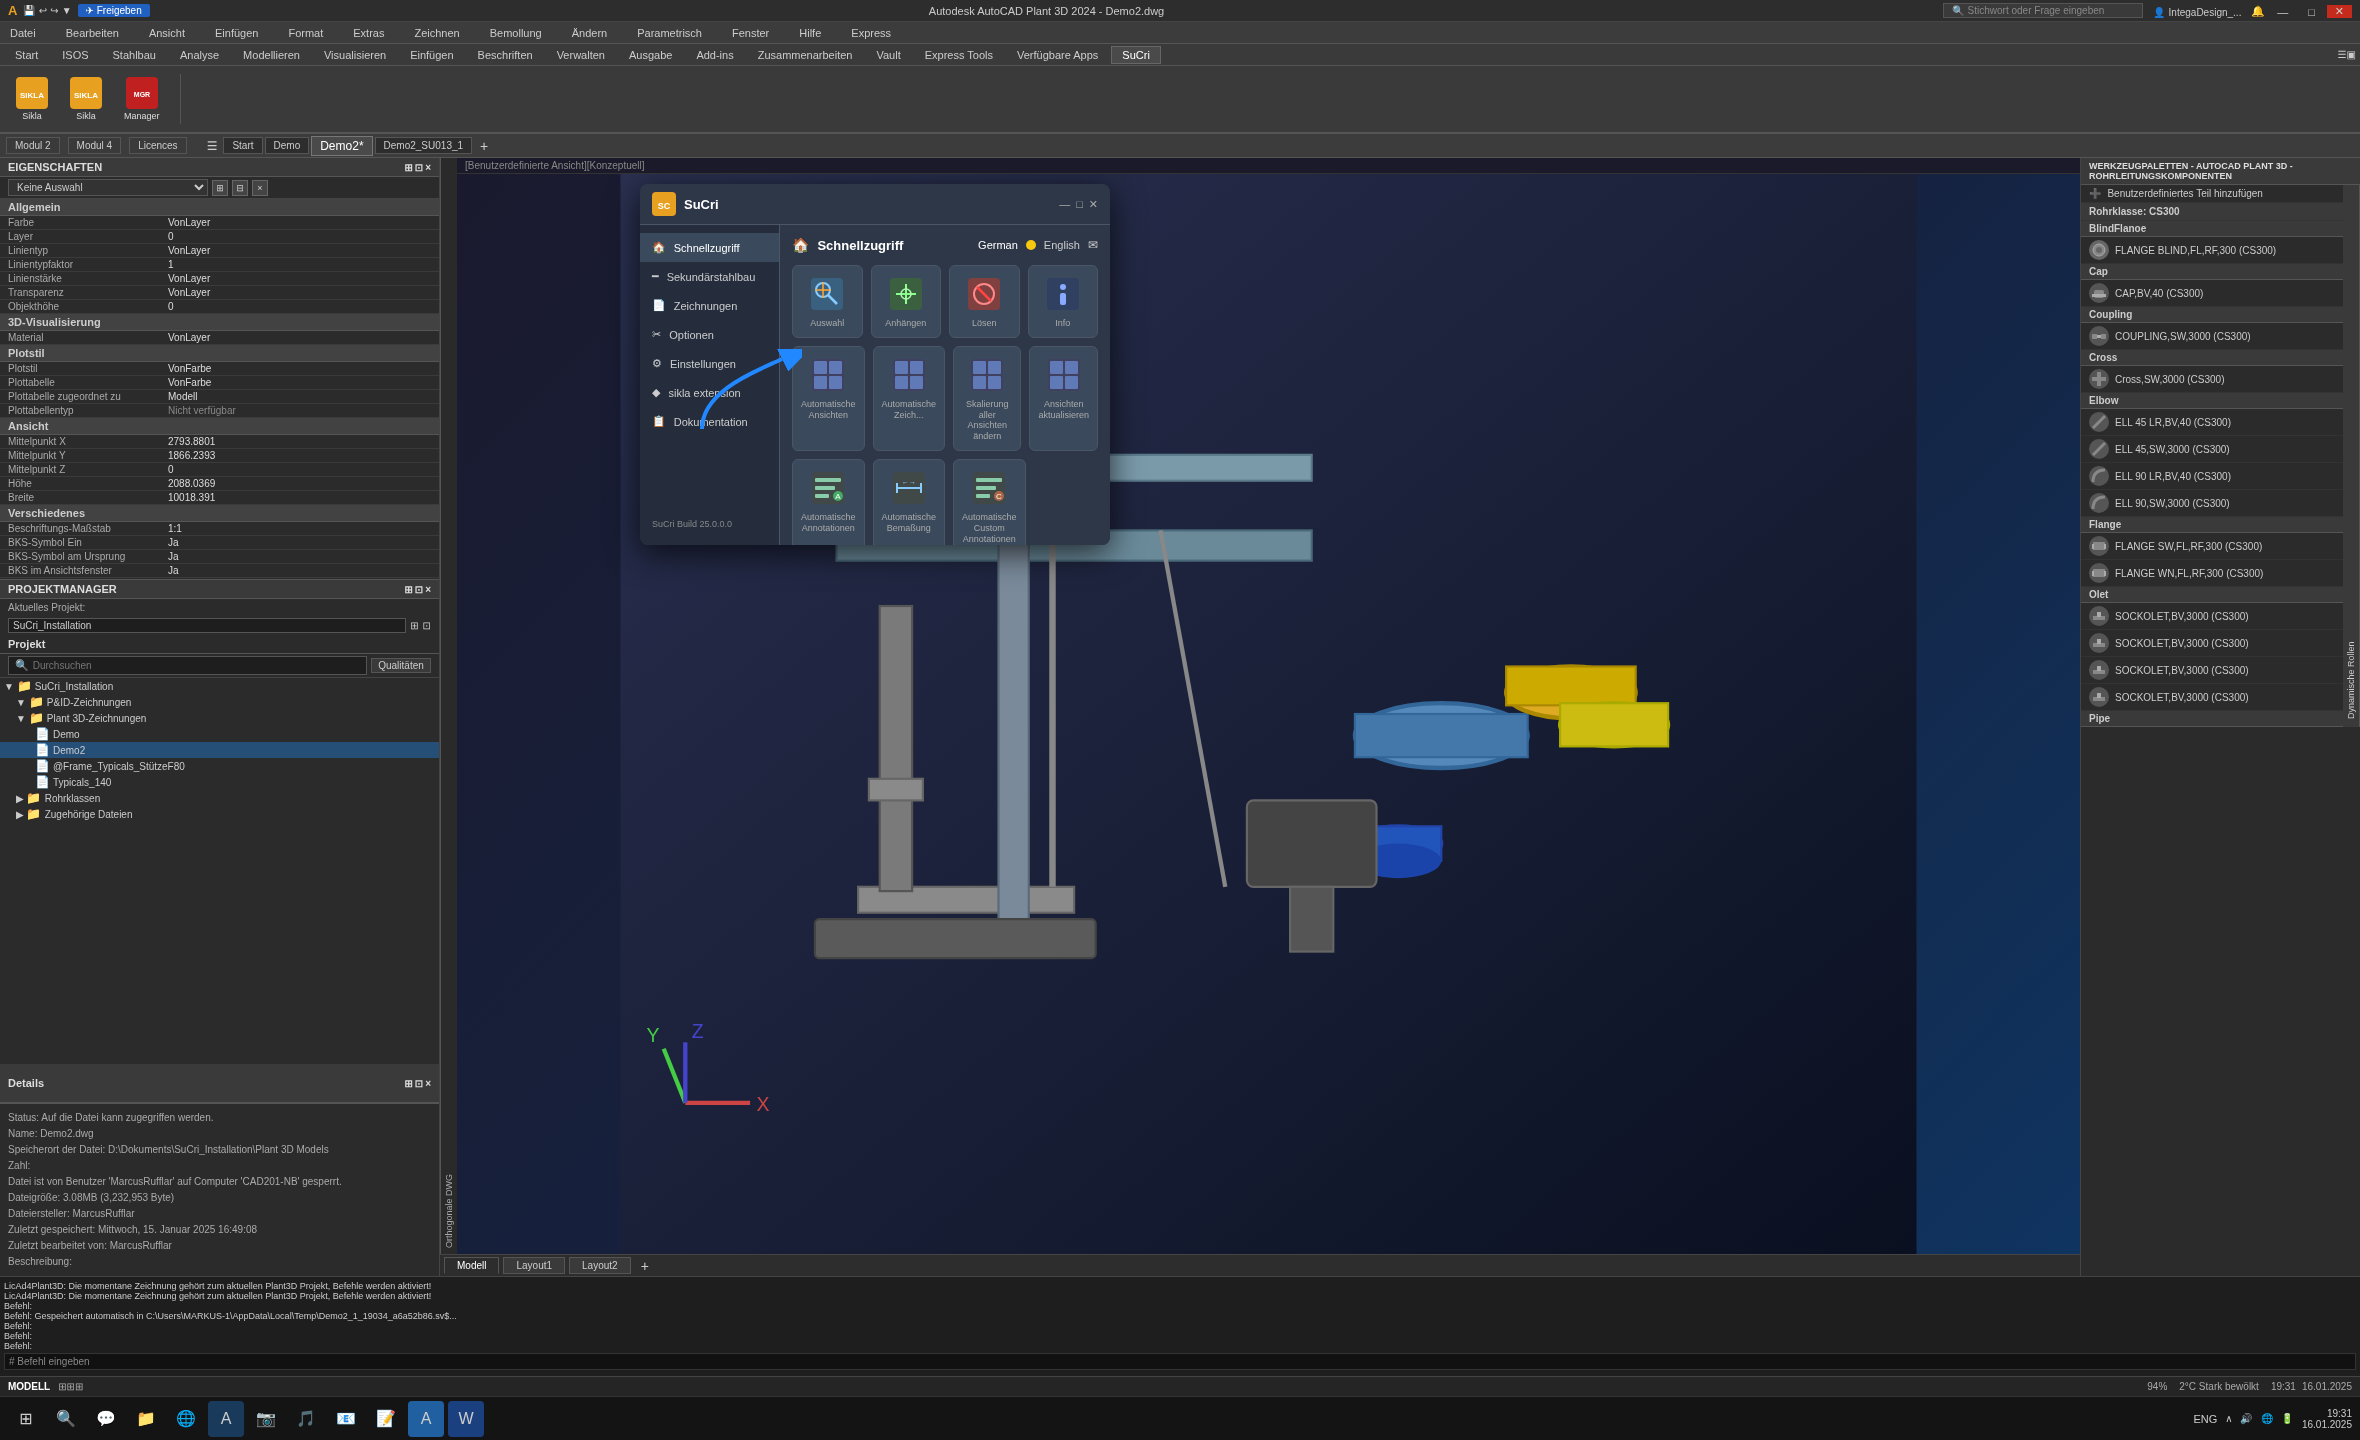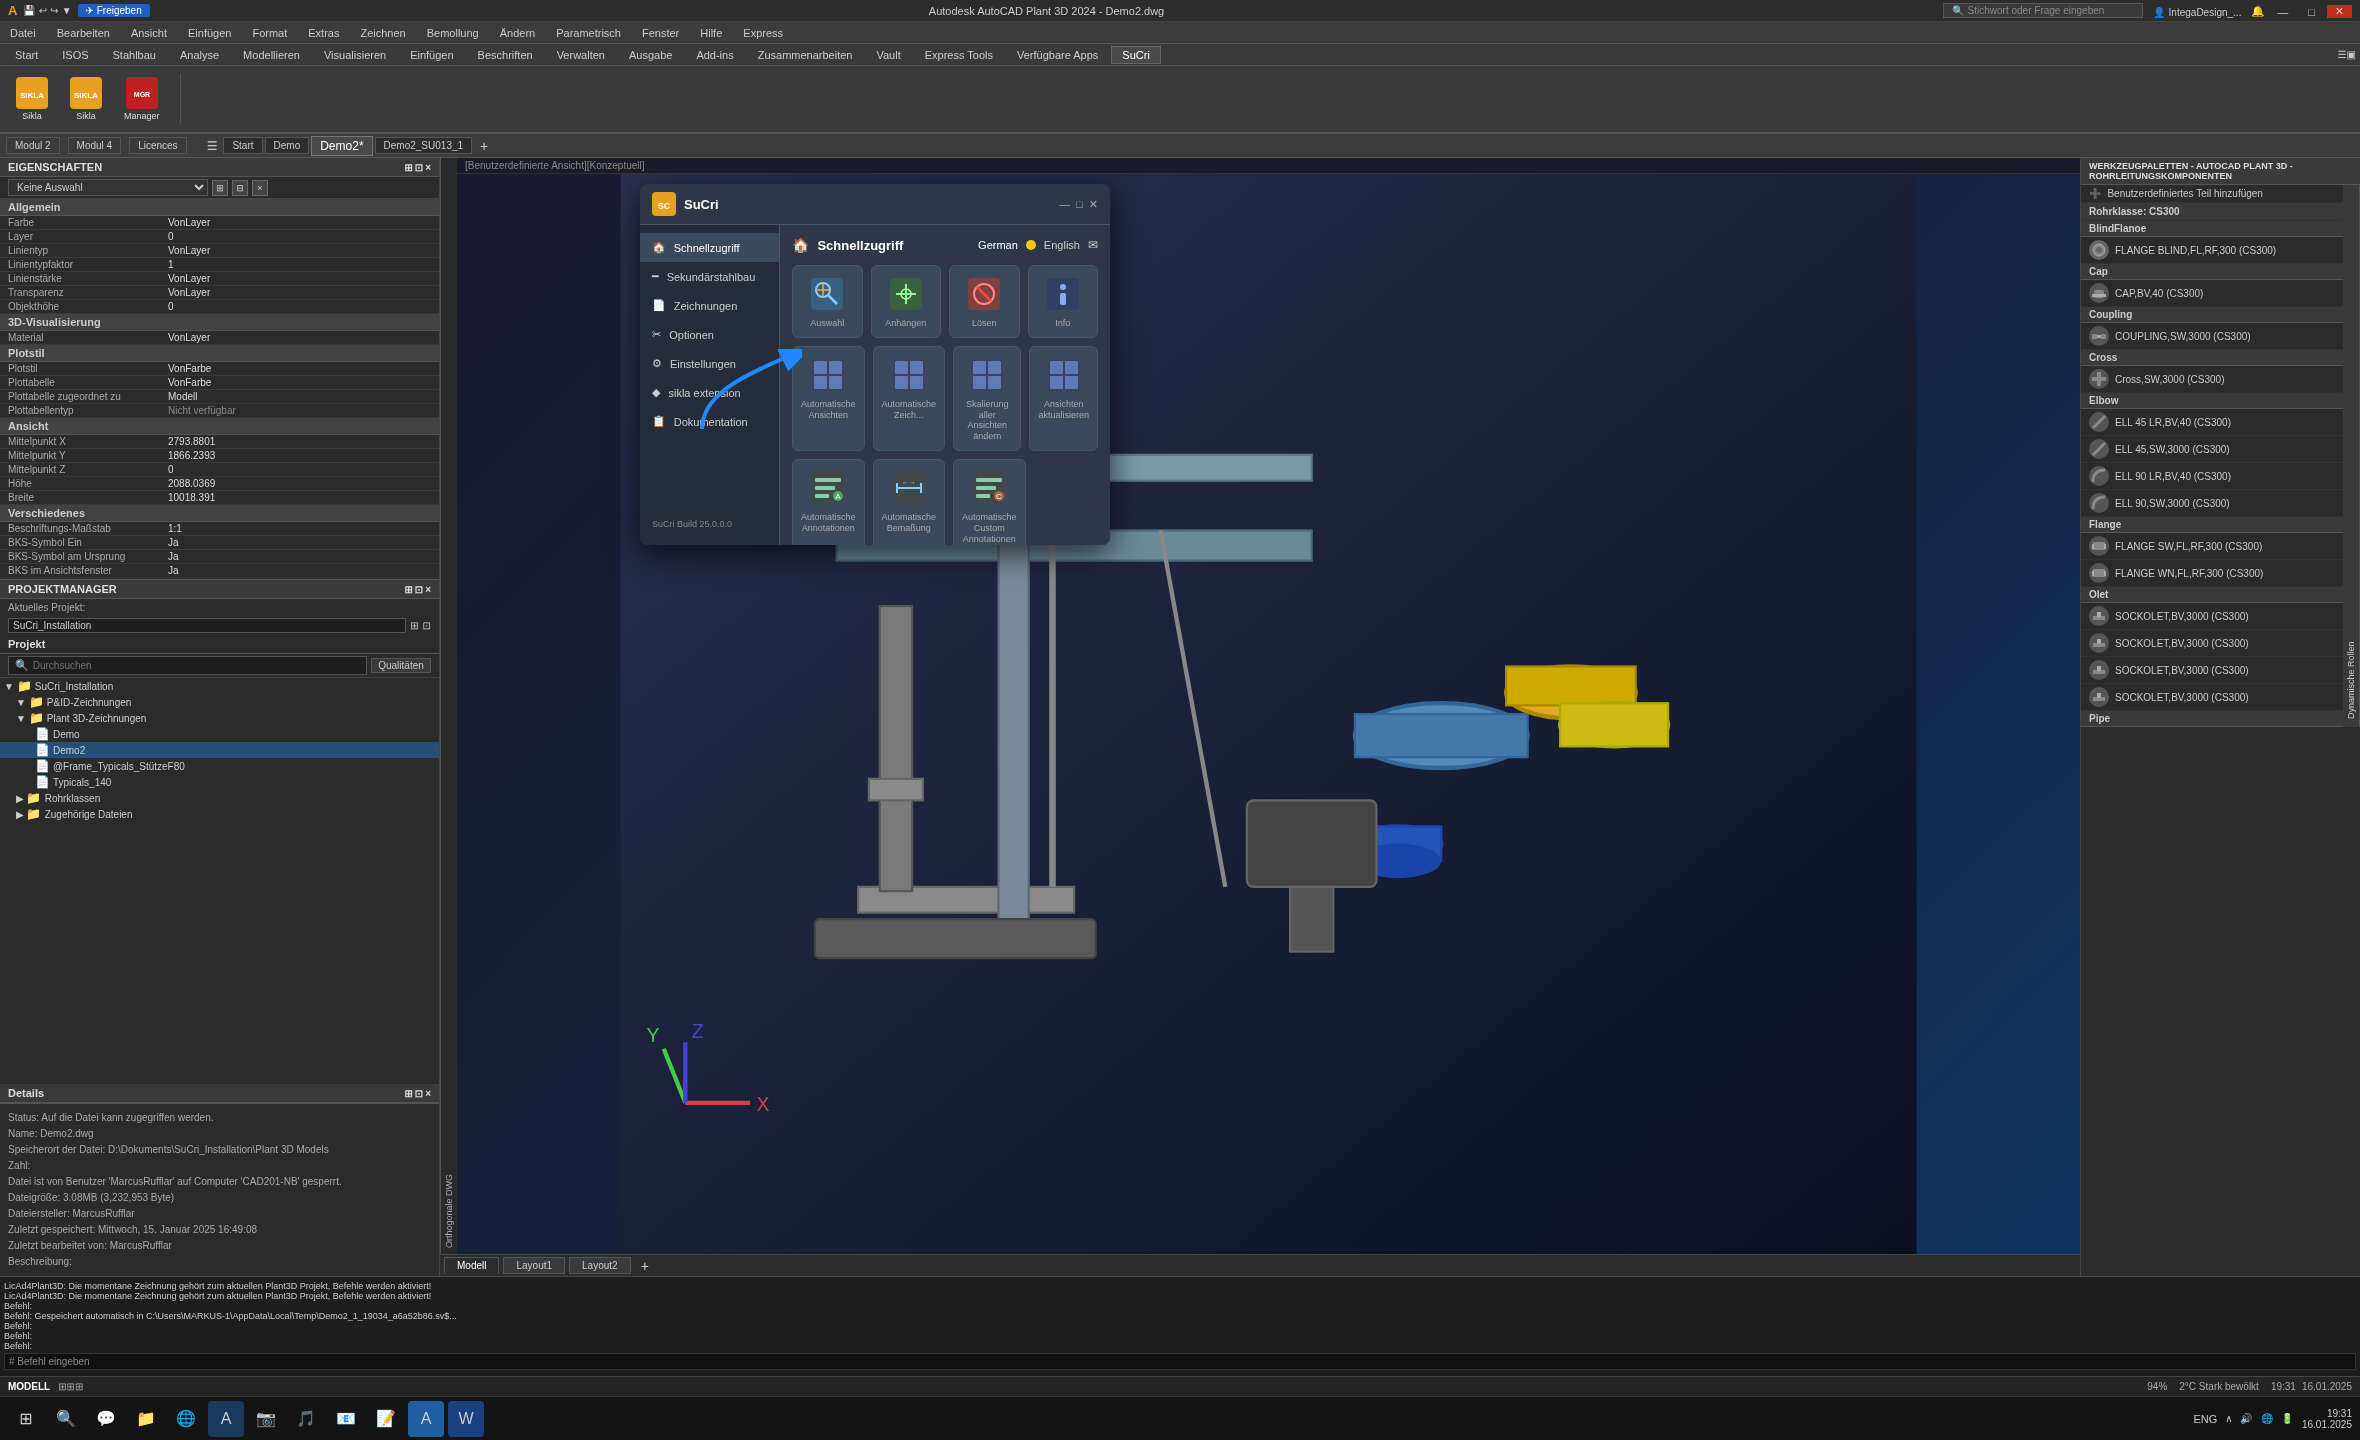--- a/index.html
+++ b/index.html
@@ -30,21 +30,21 @@
     #title-bar .center { flex: 1; text-align: center; font-size: 11px; color: #ccc; }
     #title-bar .right { display: flex; align-items: flex-end; gap: 4px; }
 
     
     #ribbon-bar {
       height: 22px;
       background: #3c3c3c;
       display: flex;
       align-items: center;
       padding: 0 4px;
-      gap: 9px;
+      gap: 18px;
       border-bottom: 1px solid #555;
     }
     #ribbon-bar span {
       padding: 2px 6px;
       font-size: 11px;
       color: #ccc;
       cursor: pointer;
     }
 
     
@@ -466,21 +466,21 @@
     #details-panel {
       border-top: 1px solid #555;
       padding: 6px 8px;
       font-size: 10px;
       color: #aaa;
       line-height: 1.6;
     }
 
     .details-header {
       background: #3a3a3a;
-      padding: 3px 8px;
+      padding: 13px 8px;
       font-size: 11px;
       font-weight: bold;
       color: #ddd;
       border-bottom: 1px solid #555;
       display: flex;
       align-items: center;
       justify-content: space-between;
     }
 
     

